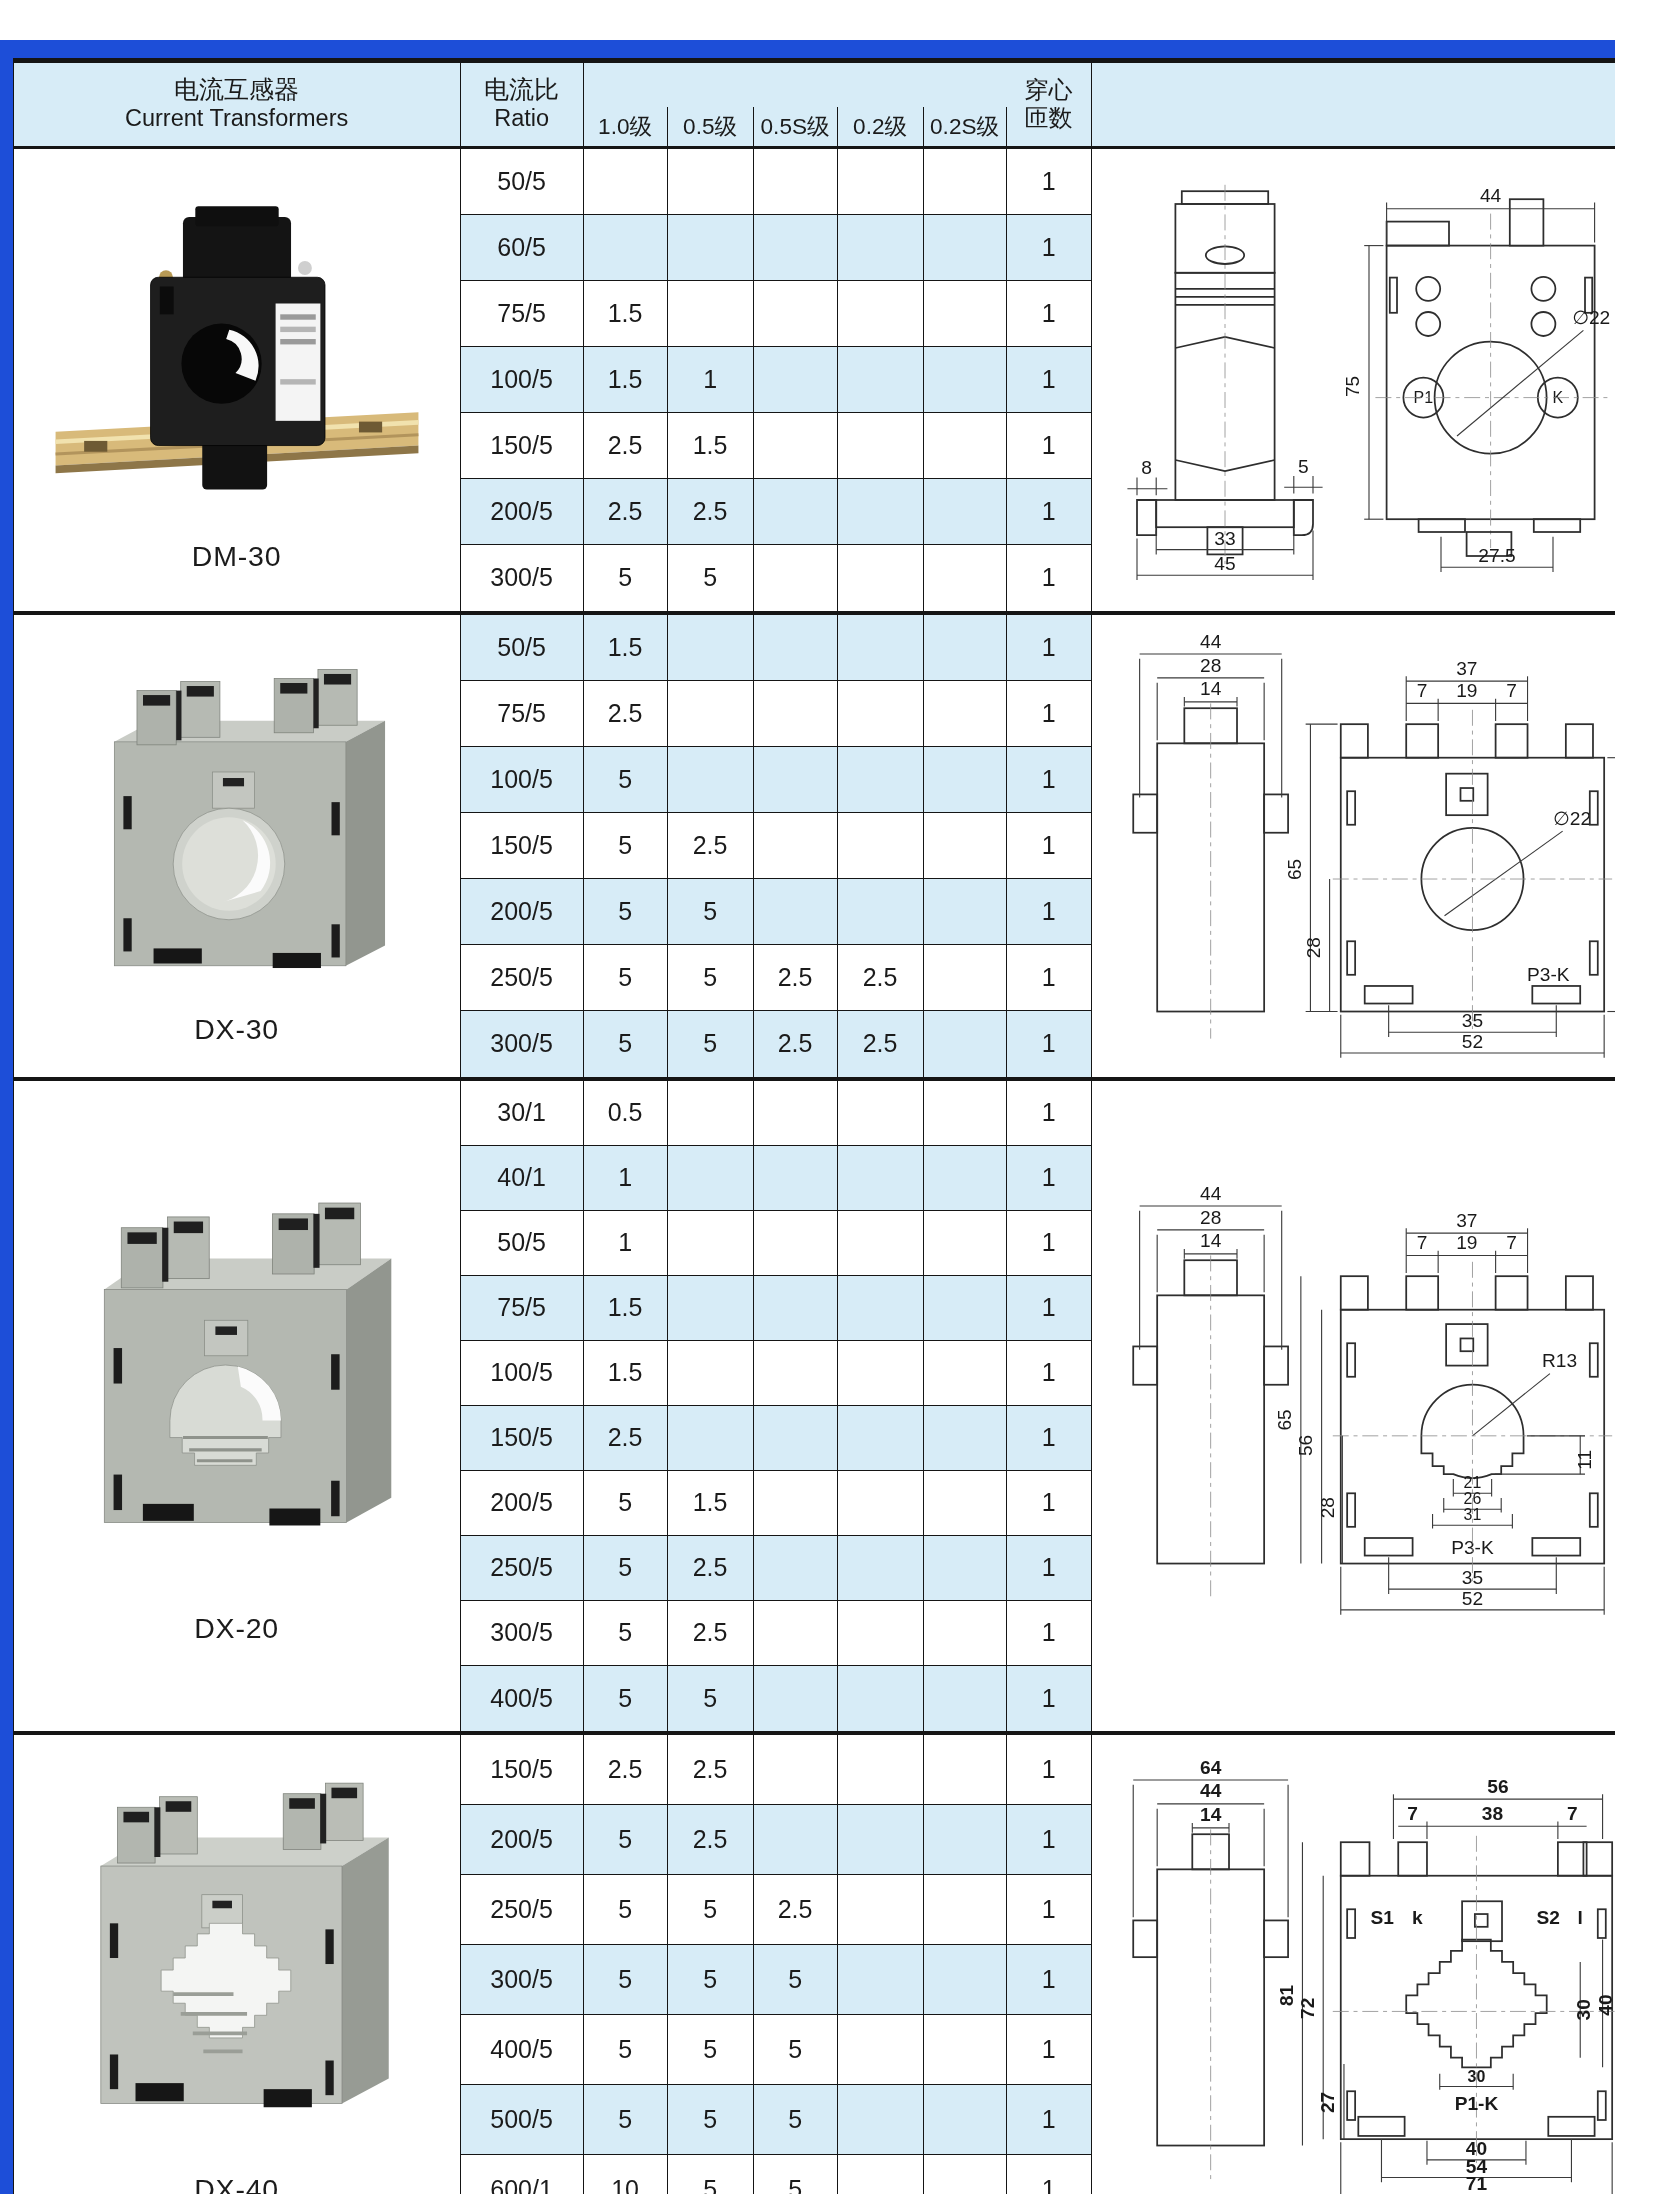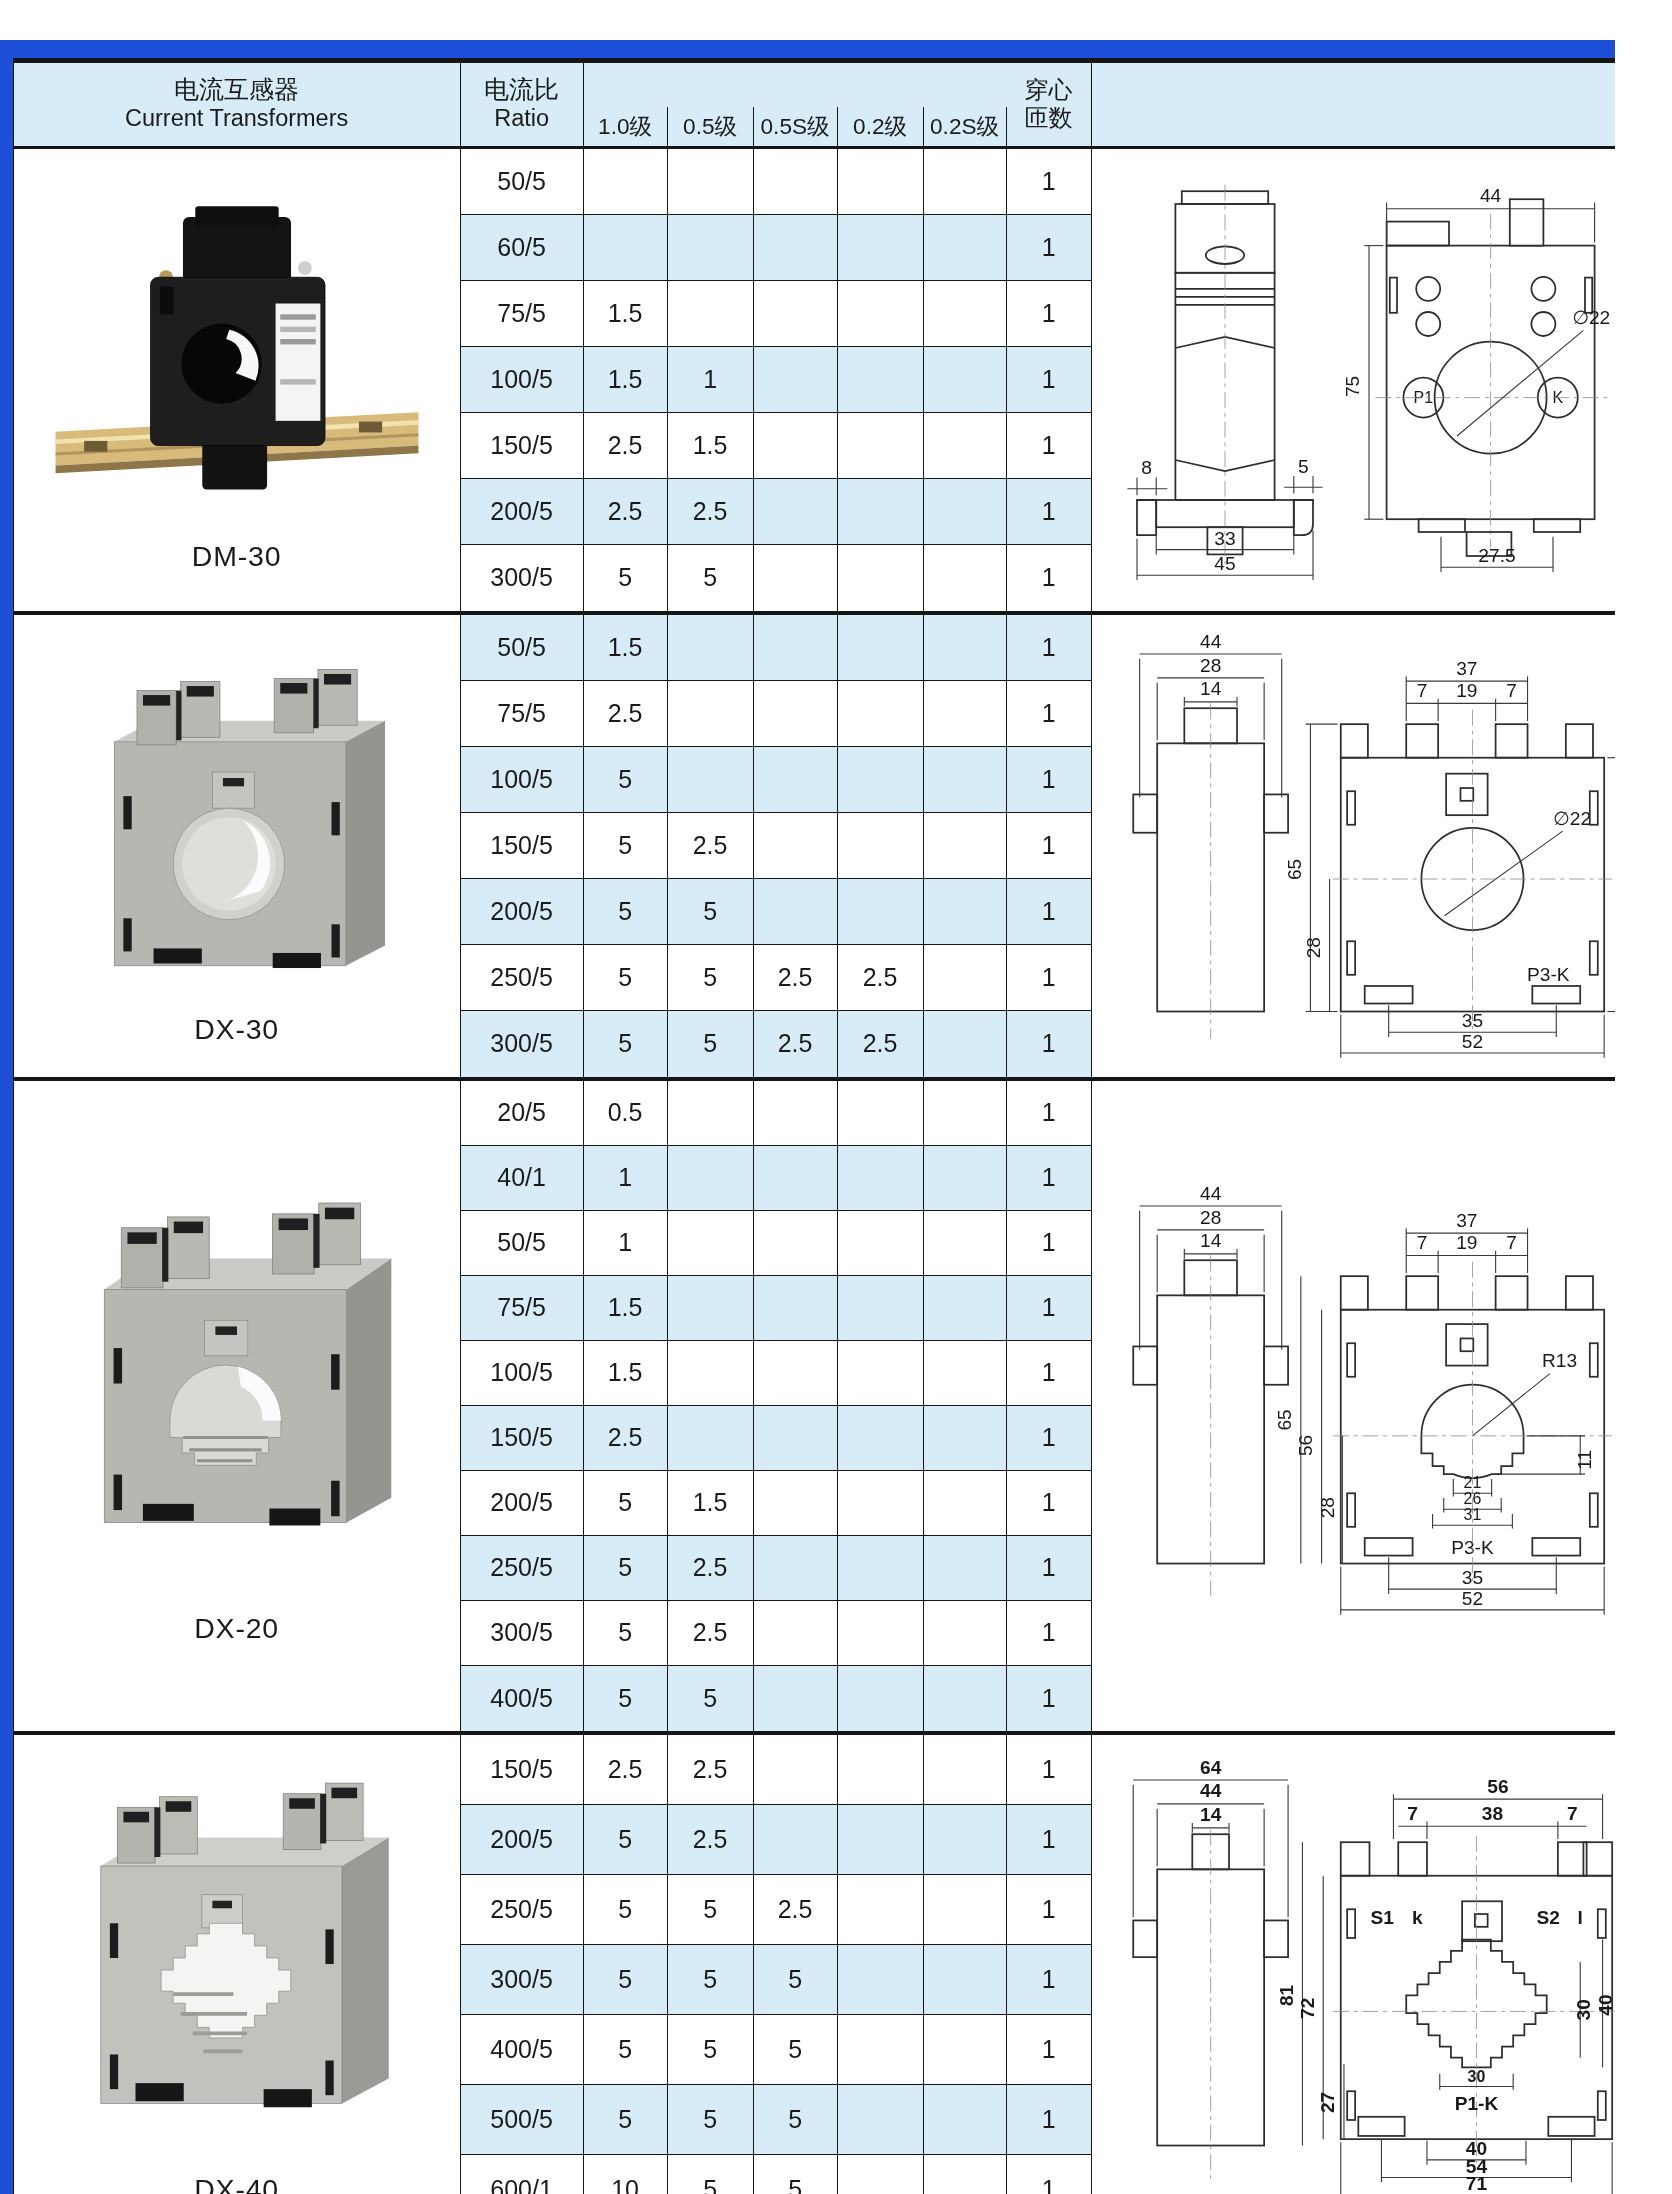--- a/index.html
+++ b/index.html
@@ -392,21 +392,21 @@
     <path d="M180,352 h110 M188,368 h94 M198,382 h72" stroke="#8f938c" stroke-width="4" fill="none"></path>
     <rect x="90" y="236" width="11" height="46" fill="#1c1c1c"></rect>
     <rect x="372" y="244" width="11" height="46" fill="#1c1c1c"></rect>
     <rect x="90" y="400" width="11" height="46" fill="#1c1c1c"></rect>
     <rect x="372" y="408" width="11" height="46" fill="#1c1c1c"></rect>
     <rect x="128" y="438" width="66" height="22" fill="#161616"></rect>
     <rect x="292" y="444" width="66" height="22" fill="#161616"></rect>
   </svg>
 <div class="model-label">DX-20</div>
           </div>
-          <div class="cell rcell" style="grid-area: 1 / 2;">20/5</div>
+          <div class="cell rcell" style="grid-area: 1 / 2;">30/1</div>
           <div class="cell rcell" style="grid-area: 1 / 3;">0.5</div>
           <div class="cell rcell" style="grid-area: 1 / 4;"></div>
           <div class="cell rcell" style="grid-area: 1 / 5;"></div>
           <div class="cell rcell" style="grid-area: 1 / 6;"></div>
           <div class="cell rcell" style="grid-area: 1 / 7;"></div>
           <div class="cell rcell" style="grid-area: 1 / 8;">1</div>
           <div class="cell rcell alt" style="grid-area: 2 / 2;">40/1</div>
           <div class="cell rcell alt" style="grid-area: 2 / 3;">1</div>
           <div class="cell rcell alt" style="grid-area: 2 / 4;"></div>
           <div class="cell rcell alt" style="grid-area: 2 / 5;"></div>

